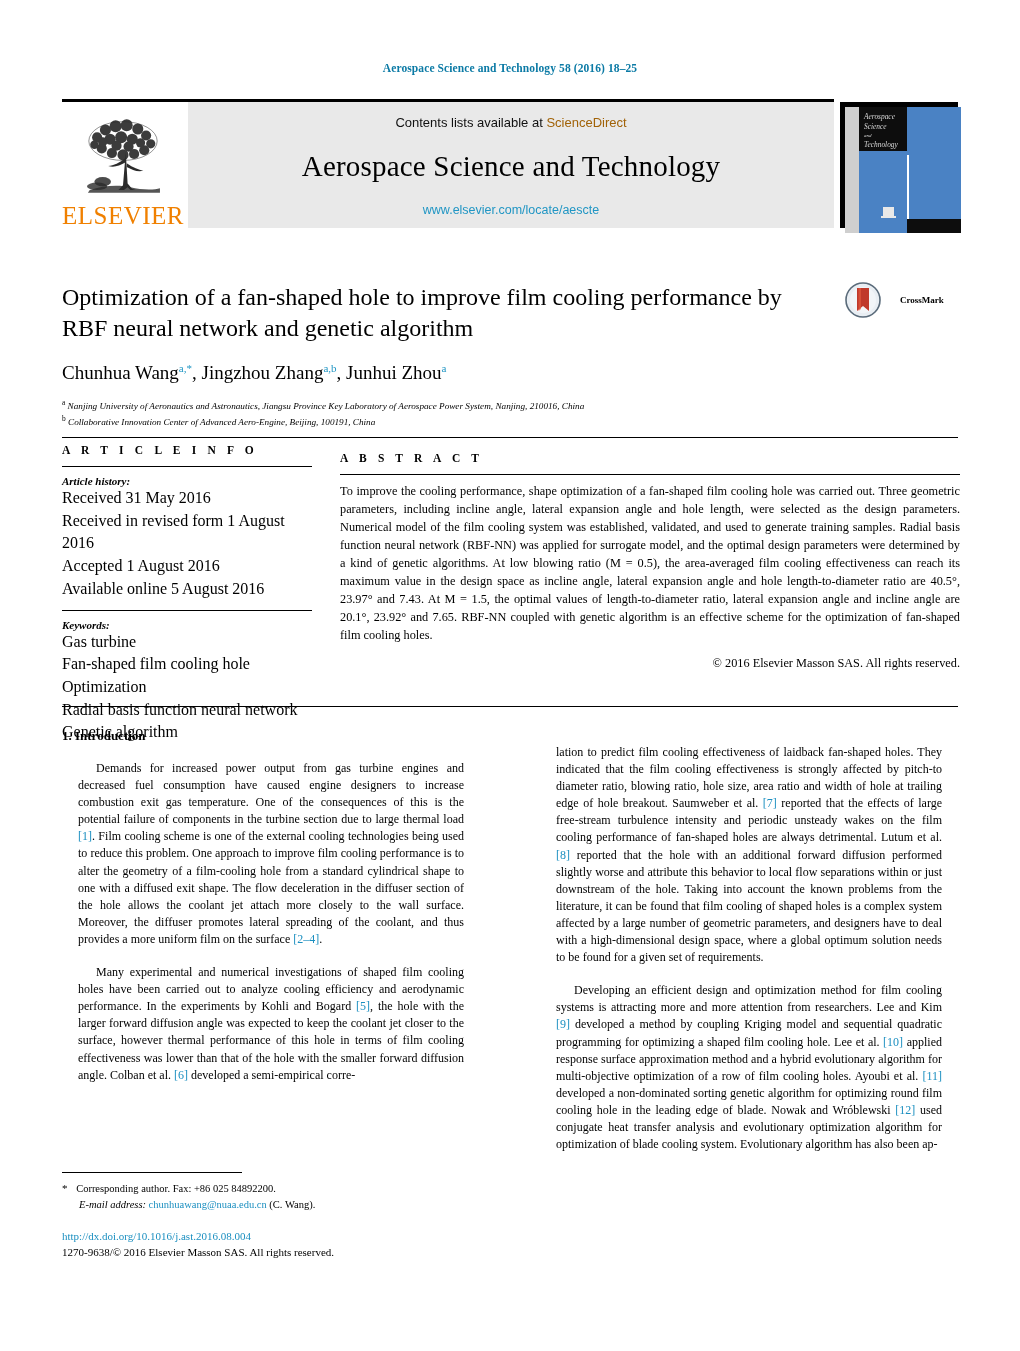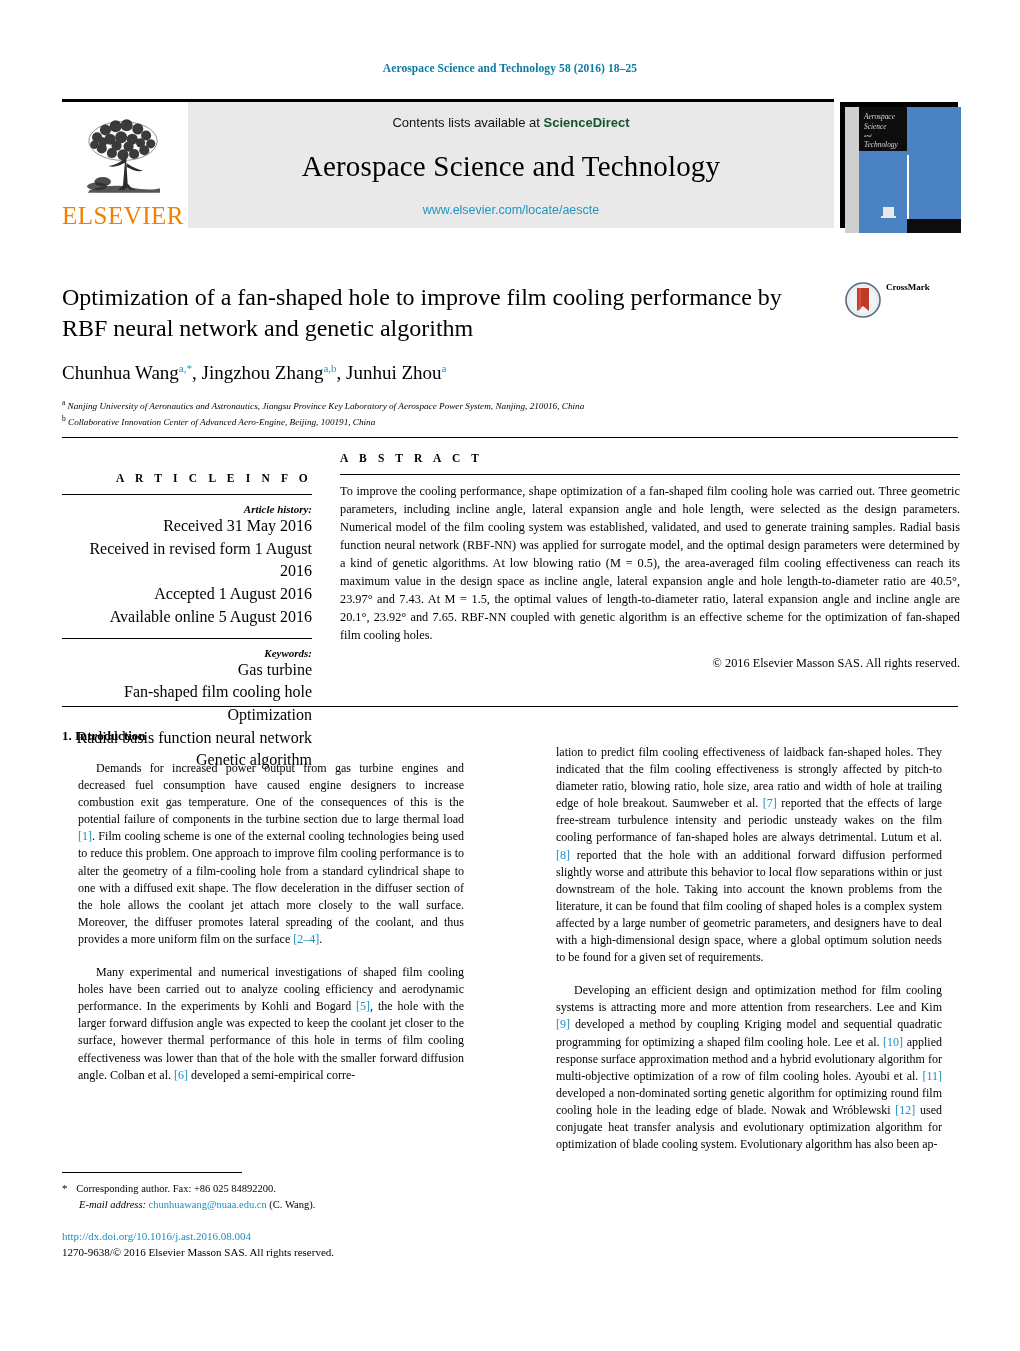--- a/index.html
+++ b/index.html
@@ -78,21 +78,21 @@
     align-items: center;
     justify-content: space-between;
     padding: 13px 0 11px 0;
     margin-left: 4px;
   }
   .contents-line {
     font-size: 13px;
     color: #111;
     font-family: "Liberation Sans", sans-serif;
   }
-  .contents-line .sd { color: #14532d; font-weight: bold; }
+  .contents-line .sd { color: #a16207; }
   .journal-name {
     font-size: 29px;
     font-family: "Liberation Serif", serif;
     color: #000;
     letter-spacing: 0.2px;
   }
   .journal-url {
     font-size: 12.5px;
     color: #2196c4;
     font-family: "Liberation Sans", sans-serif;
@@ -133,45 +133,44 @@
     line-height: 1.55;
     font-family: "Liberation Serif", serif;
   }
   .affil sup { font-size: 7.4px; font-style: normal; }
 
   .crossmark {
     position: absolute;
     top: 282px;
     left: 845px;
     display: flex;
-    align-items: flex-start;
-    gap: 5px;
+    align-items: center;
+    gap: 19px;
   }
   .crossmark-label {
     font-size: 9px;
     font-weight: bold;
     font-family: "Liberation Serif", serif;
   }
 
   
   .rule-top {
     position: absolute;
     left: 62px;
     top: 437px;
     width: 896px;
     height: 1px;
     background: #000;
   }
 
   .info-col {
     position: absolute;
     left: 62px;
-    top: 472px;
+    top: 444px;
     width: 250px;
-    text-align: right;
   }
   .abs-col {
     position: absolute;
     left: 340px;
     top: 452px;
     width: 620px;
   }
   .sec-head {
     font-size: 11.5px;
     font-weight: bold;

